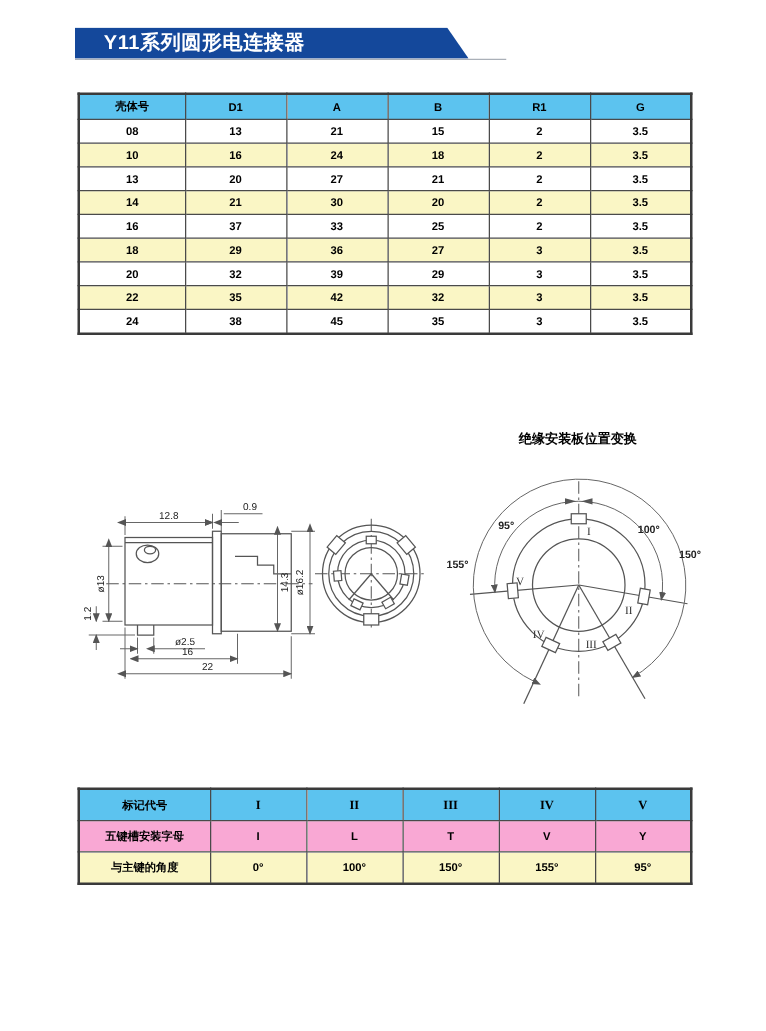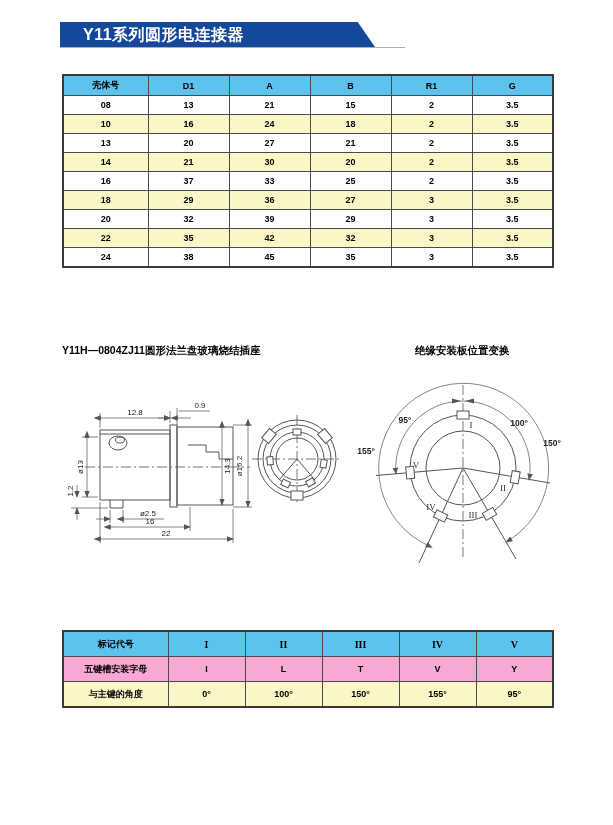--- a/index.html
+++ b/index.html
@@ -137,21 +137,20 @@
           <td>24</td>
           <td>38</td>
           <td>45</td>
           <td>35</td>
           <td>3</td>
           <td>3.5</td>
         </tr>
       </tbody>
   </table>
 
-  <div id="sec-left" class="sec-title">Y11H—0804ZJ11圆形法兰盘玻璃烧结插座</div>
   <div id="sec-right" class="sec-title">绝缘安装板位置变换</div>
 
   <svg id="drawings" width="505" height="225" viewBox="0 0 505 225">
     <defs>
       <marker id="arr" markerWidth="9" markerHeight="7" refX="8" refY="3.5" orient="auto">
         <path d="M0,0 L9,3.5 L0,7 z" fill="#555"></path>
       </marker>
       <marker id="arrS" markerWidth="9" markerHeight="7" refX="1" refY="3.5" orient="auto-start-reverse">
         <path d="M0,0 L9,3.5 L0,7 z" fill="#555"></path>
       </marker>

